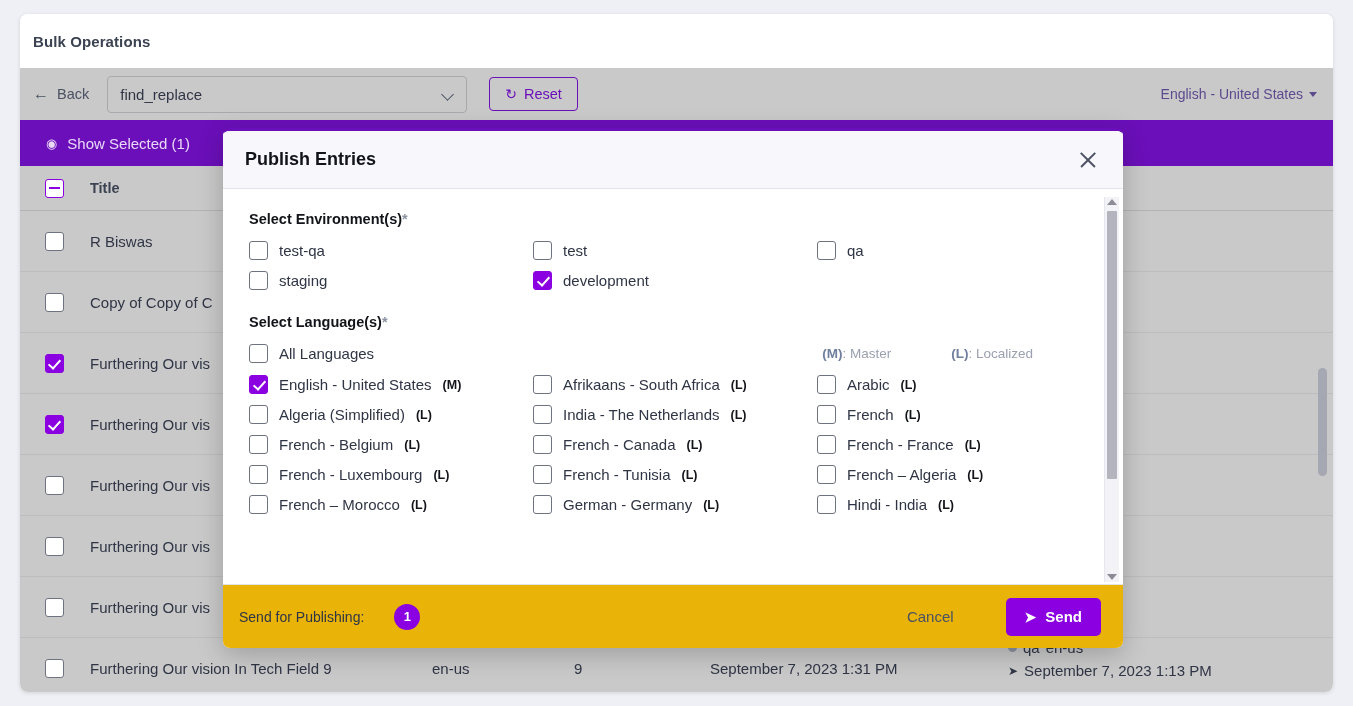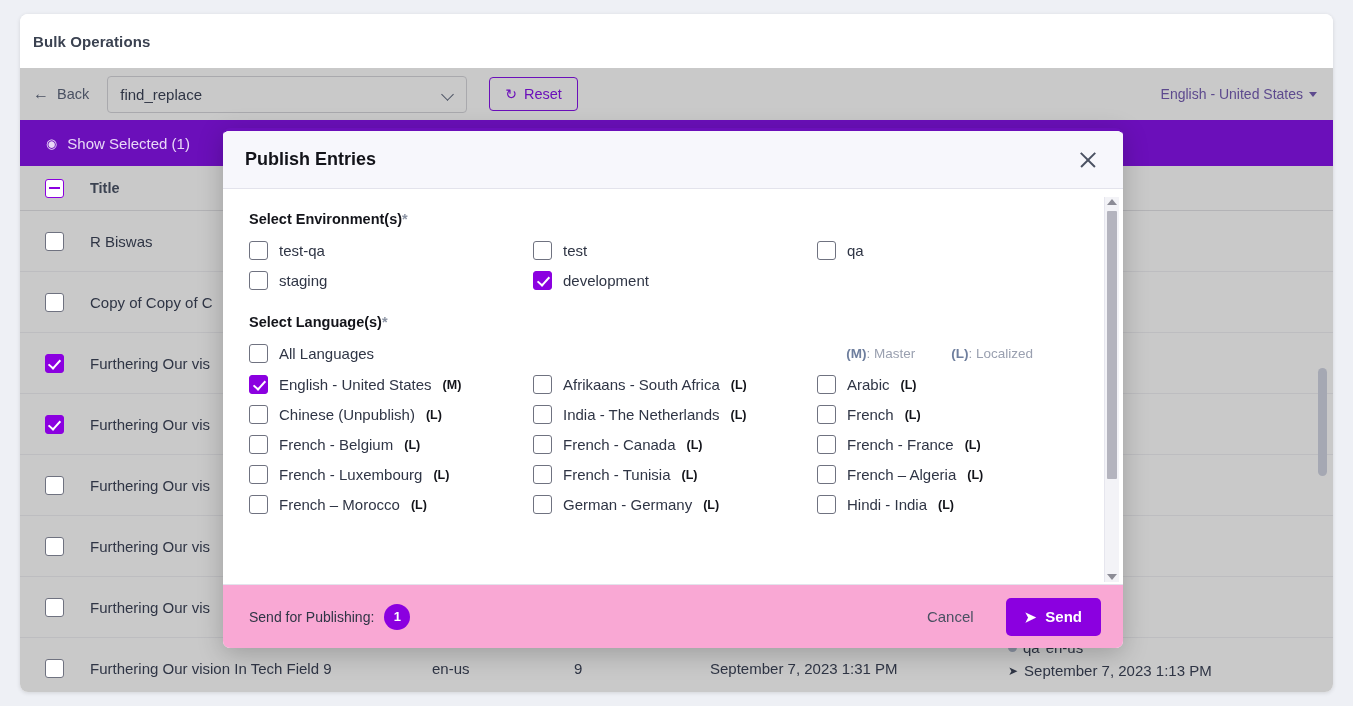--- a/index.html
+++ b/index.html
@@ -284,21 +284,21 @@
     cursor: pointer;
   }
   .tag { font-size: 12.5px; font-weight: bold; color: #13141a; }
 
   .lang-head-row {
     display: flex; align-items: center;
     margin-top: 4px; margin-bottom: 12px;
   }
   .legend {
     margin-left: auto;
-    display: flex; gap: 36px;
+    display: flex; gap: 60px;
     font-size: 13.5px; color: #9aa0b0;
     padding-right: 66px;
   }
   .legend b { color: #6f7f9e; }
 
   
   .modal-scroll {
     position: absolute;
     right: 4px; top: 8px;
     width: 14px; bottom: 2px;
@@ -318,23 +318,24 @@
     left: 2px; top: 14px;
     width: 10px; height: 268px;
     background: #b4b4be;
     border-radius: 1px;
   }
 
   .modal-foot {
     height: 64px;
     border-top: 1px solid #e3e3ec;
     display: flex; align-items: center;
-    padding: 0 22px 0 26px;
-    box-sizing: border-box;
-    background: #f9a8d4;
+    padding: 0 22px 0 16px;
+    box-sizing: border-box;
+    background: #eab308;
+    gap: 20px;
   }
   .sfp-label { font-size: 14px; color: #2f3545; }
   .count-badge {
     margin-left: 10px;
     width: 26px; height: 26px;
     border-radius: 50%;
     background: #8b00e0;
     color: #ffffff;
     font-size: 13px; font-weight: bold;
     display: flex; align-items: center; justify-content: center;
@@ -579,21 +580,21 @@
             <span>Afrikaans - South Africa</span>
             <span class="tag">(L)</span>
           </div>
           <div class="opt">
             <span class="cb"></span>
             <span>Arabic</span>
             <span class="tag">(L)</span>
           </div>
           <div class="opt">
             <span class="cb"></span>
-            <span>Chinese (Unpublish)</span>
+            <span>Algeria (Simplified)</span>
             <span class="tag">(L)</span>
           </div>
           <div class="opt">
             <span class="cb"></span>
             <span>India - The Netherlands</span>
             <span class="tag">(L)</span>
           </div>
           <div class="opt">
             <span class="cb"></span>
             <span>French</span>

